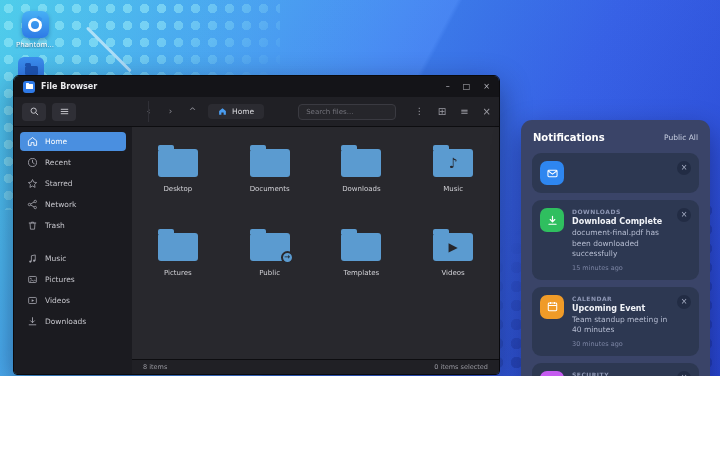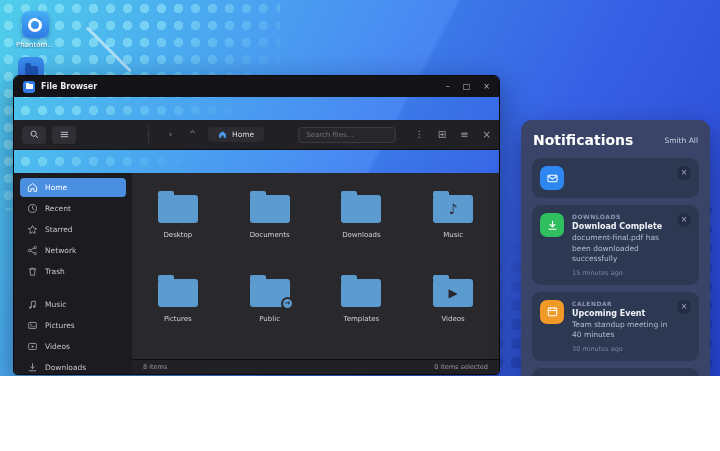--- a/index.html
+++ b/index.html
@@ -35,21 +35,21 @@
   .dicon-label { margin-top:3px; font-size:7px; color:#fff; text-shadow:0 1px 2px rgba(0,10,50,.6);
     white-space:nowrap; overflow:hidden; text-overflow:ellipsis; }
   .dicon2 { position:absolute; left:18px; top:57px; width:26px; height:26px; border-radius:6px;
     background:linear-gradient(180deg,#3b8fee,#2f6fe0); display:flex; align-items:center; justify-content:center; }
   .mini-folder { width:13px; height:9px; background:#1d55b4; border-radius:1.5px; position:relative; }
   .mini-folder::before { content:""; position:absolute; top:-2.5px; left:0; width:6px; height:3px; background:#1d55b4; border-radius:1.5px 1.5px 0 0; }
 
   
   .window { position:absolute; left:13px; top:75px; width:487px; height:300px;
     border-radius:6px 6px 4px 4px; overflow:hidden; box-shadow:0 10px 30px rgba(0,10,40,.45);
-    display:flex; flex-direction:column; border:1px solid #0a0a0d;gap:23px; }
+    display:flex; flex-direction:column; border:1px solid #0a0a0d; }
   .titlebar { height:21px; background:#141418; display:flex; align-items:center; padding:0 9px; flex:0 0 auto; }
   .tb-appicon { width:12px; height:12px; border-radius:3px; background:#2f7ae8;
     display:flex; align-items:center; justify-content:center; margin-right:6px; }
   .tb-appicon .wf { width:7px; height:5px; background:#fff; border-radius:.5px; position:relative; }
   .tb-appicon .wf::before { content:""; position:absolute; top:-1.5px; left:0; width:3px; height:2px; background:#fff; border-radius:.5px .5px 0 0; }
   .tb-title { font-size:8px; font-weight:bold; color:#e9e9ec; }
   .tb-controls { margin-left:auto; display:flex; gap:13px; align-items:center; }
   .wc { font-size:8px; color:#b9b9c0; cursor:pointer; line-height:1; }
 
   .toolbar { height:30px; background:#202025; border-bottom:1px solid #0d0d10; display:flex; align-items:center; padding:0 8px; flex:0 0 auto; position:relative; }
@@ -95,21 +95,21 @@
   .flabel { margin-top:8px; font-size:7px; color:#d2d2d7; }
 
   .statusbar { height:15px; background:#202025; border-top:1px solid #0d0d10; display:flex;
     align-items:center; justify-content:space-between; padding:0 11px; flex:0 0 auto; }
   .stext { font-size:6.5px; color:#97979f; }
 
   
   .npanel { position:absolute; left:521px; top:120px; width:189px; height:298px; border-radius:11px;
     background:#3a4468; box-shadow:0 10px 28px rgba(0,5,40,.4); padding:10px 11px; }
   .nhead { display:flex; align-items:center; justify-content:space-between; padding:2px 1px 3px; }
-  .ntitle { font-size:14px; font-weight:bold; color:#fff; }
+  .ntitle { font-size:10px; font-weight:bold; color:#fff; }
   .nclear { font-size:7.5px; color:#c9d0e2; cursor:pointer; }
   .ncard { background:#2d3852; border-radius:9px; padding:8px; margin-top:7px; position:relative;
     display:flex; gap:8px; cursor:pointer; }
   .nic { width:24px; height:24px; border-radius:7px; flex:0 0 auto;
     display:flex; align-items:center; justify-content:center; }
   .nic svg { width:13px; height:13px; }
   .nic.mail { background:#2e86f0; } .nic.dl { background:#2fbf5f; }
   .nic.cal { background:#f09b28; } .nic.sec { background:#c55bf0; }
   .ntext { min-width:0; padding-right:12px; }
   .ncat { font-size:6px; letter-spacing:.5px; font-weight:bold; color:#8e97b5; }
@@ -357,21 +357,21 @@
           <span class="stext">8 items</span>
           <span class="stext">0 items selected</span>
         </div>
       </div>
     </div>
   </div>
 
   <div class="npanel">
     <div class="nhead">
       <span class="ntitle">Notifications</span>
-      <span class="nclear">Smith All</span>
+      <span class="nclear">Public All</span>
     </div>
 
     <div class="ncard">
       <span class="nic mail">
         <svg viewBox="0 0 20 20">
             <rect x="3" y="5" width="14" height="10" rx="1.5" fill="none" stroke="#fff" stroke-width="1.6"></rect>
             <path d="M3.5 6.2 10 11l6.5-4.8" fill="none" stroke="#fff" stroke-width="1.6"></path>
           </svg>
       </span>
       <span class="nclose">×</span>

